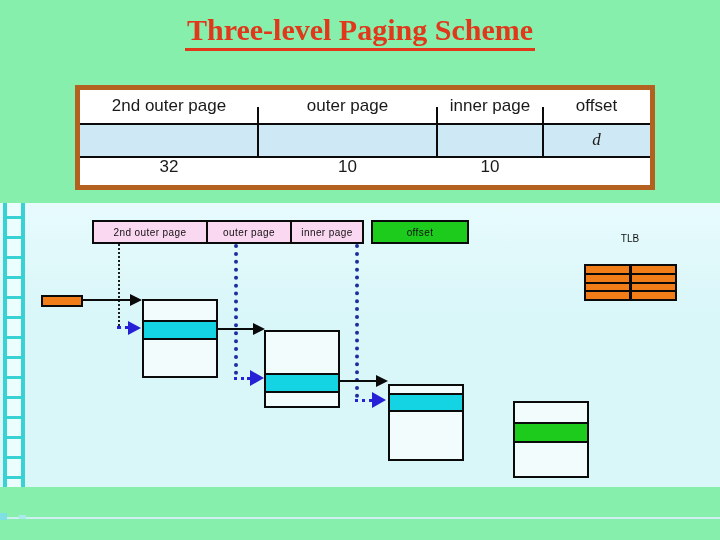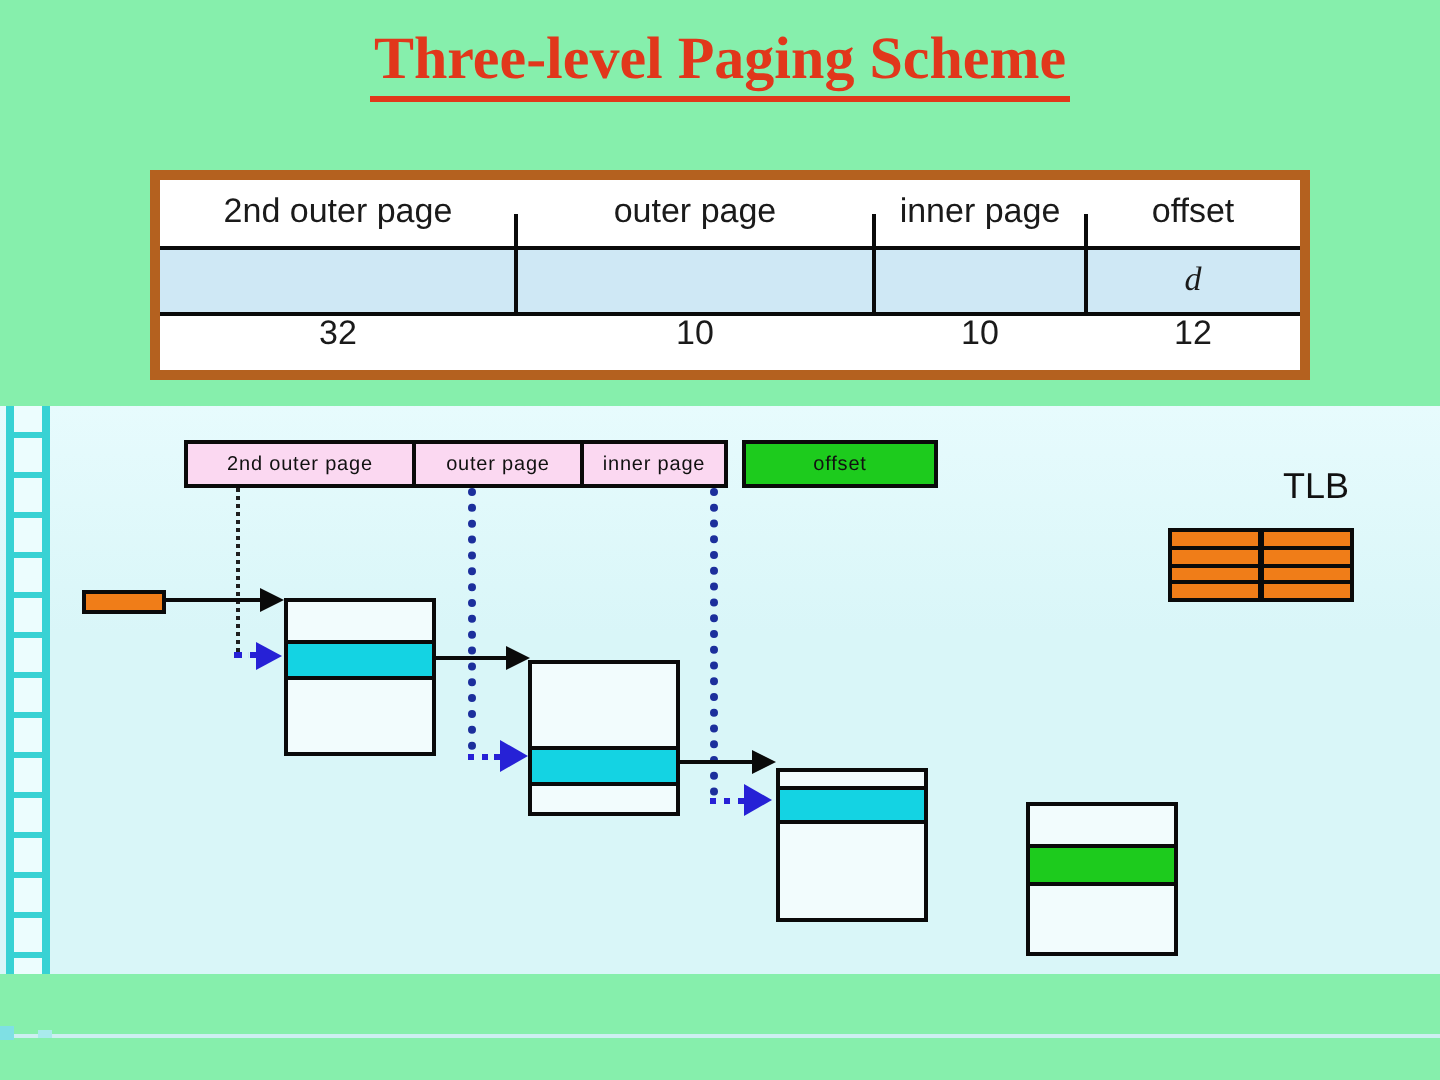--- a/index.html
+++ b/index.html
@@ -74,22 +74,22 @@
   .obox{position:absolute;left:41px;top:295px;width:42px;height:12px;box-sizing:border-box;
         border:2px solid var(--ink);background:var(--tlb-orange);}
 
   .ptable{position:absolute;box-sizing:border-box;border:2px solid var(--ink);
           background:#f2fcfd;display:flex;flex-direction:column;}
   .prow{width:100%;box-sizing:border-box;}
   .band-cyan{background:var(--row-cyan);border-top:2px solid var(--ink);border-bottom:2px solid var(--ink);}
   .band-green{background:var(--row-green);border-top:2px solid var(--ink);border-bottom:2px solid var(--ink);}
   .grow{flex:1;}
 
-  .tlb-label{position:absolute;left:634px;top:233px;width:48px;text-align:center;
-             font-size:18px;color:#111;}
+  .tlb-label{position:absolute;left:606px;top:233px;width:48px;text-align:center;
+             font-size:10px;color:#111;}
   .tlb{position:absolute;left:584px;top:264px;width:93px;height:37px;box-sizing:border-box;
        border:2px solid var(--ink);background:var(--ink);display:grid;
        grid-template-columns:1fr 1fr;grid-template-rows:repeat(4,1fr);column-gap:3px;row-gap:2px;}
   .tlb-cell{background:var(--tlb-orange);}
 
   .footer-line{position:absolute;left:0;top:517px;width:720px;height:2px;background:#cdeff1;}
   .fmark1{position:absolute;left:0;top:513px;width:7px;height:7px;background:#7fe0e4;}
   .fmark2{position:absolute;left:19px;top:515px;width:7px;height:4px;background:#a9eaec;}
 </style>
 </head>
@@ -114,21 +114,20 @@
       <div class="brow">
         <div class="bdiv t1"></div>
         <div class="bdiv t2"></div>
         <div class="bdiv t3"></div>
       </div>
       <div class="acell brow-cell c4"><span>d</span><sub></sub></div>
 
       <div class="acell vrow-cell c1">32</div>
       <div class="acell vrow-cell c2">10</div>
       <div class="acell vrow-cell c3">10</div>
-      <div class="acell vrow-cell c4">12</div>
     </div>
   </div>
 
   <div class="cyan-bg"></div>
   <div class="ladder"></div>
 
   <div class="flabel fl-pink fl1">2nd outer page</div>
   <div class="flabel fl-pink fl2">outer page</div>
   <div class="flabel fl-pink fl3">inner page</div>
   <div class="flabel fl-green fl4">offset</div>

